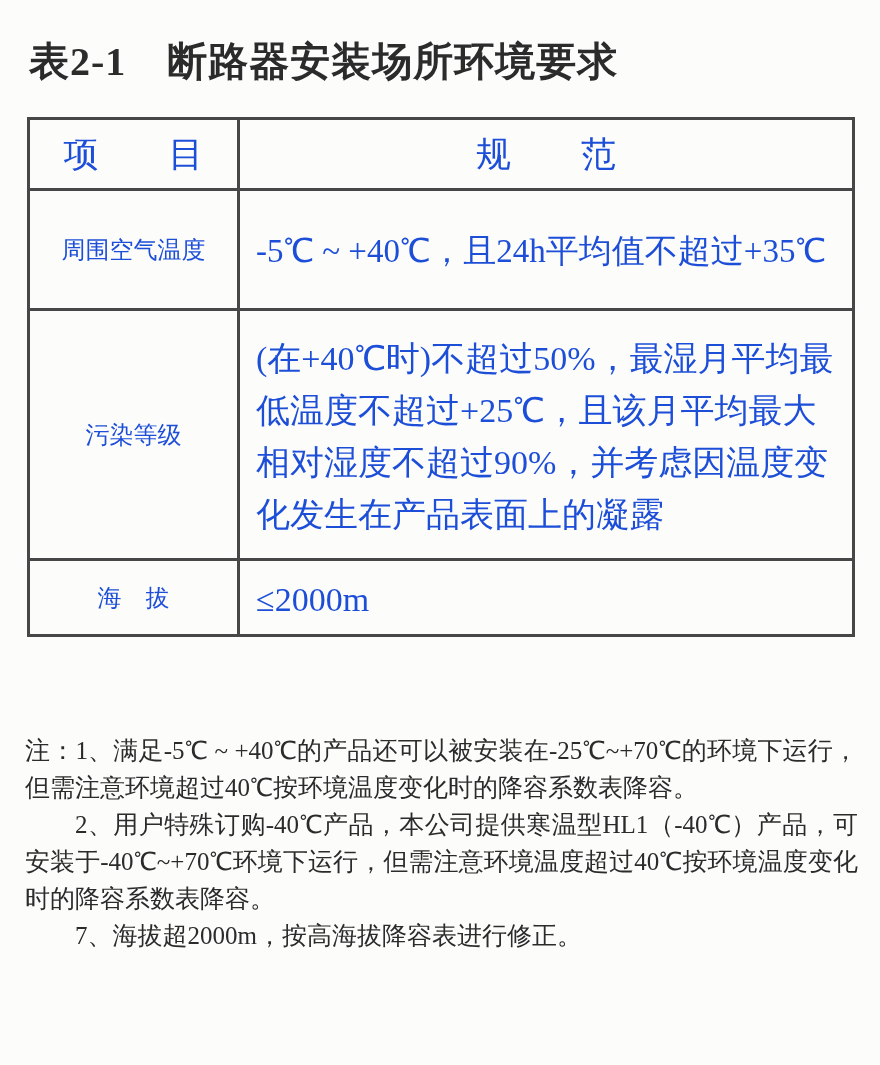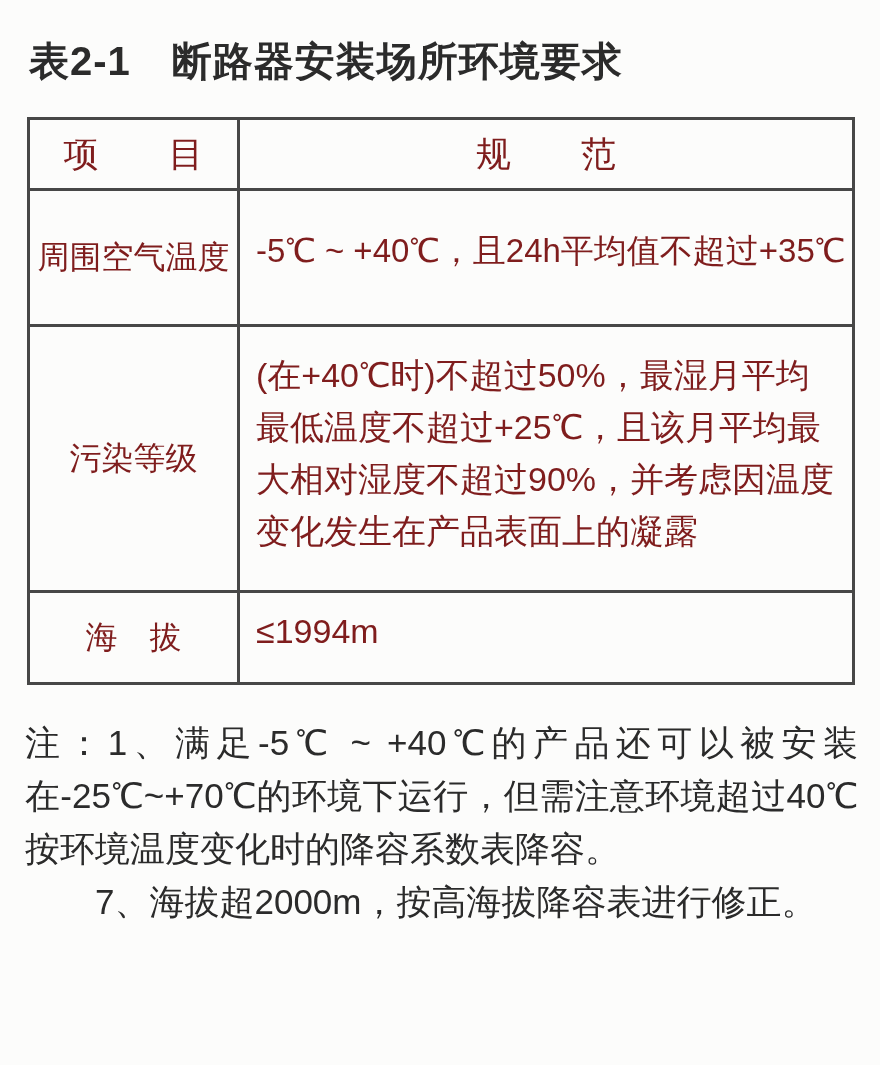--- a/index.html
+++ b/index.html
@@ -2,21 +2,21 @@
 <html><head>
 <meta charset="utf-8">
 <style>
   html, body { margin: 0; padding: 0; background: #ffffff; }
   .page {
     position: relative;
     width: 880px;
     height: 1065px;
     background: #fcfcfb;
     color: #2b2b2b;
-    font-family: Liberation Sans, sans-serif;
+    font-family: Liberation Serif, serif;
     overflow: hidden;
   }
   .title {
     position: absolute;
     left: 29px;
     top: 34px;
     margin: 0;
     font-size: 40px;
     font-weight: 700;
     letter-spacing: 1px;
@@ -27,53 +27,53 @@
     left: 27px;
     top: 117px;
     width: 828px;
     border-collapse: collapse;
     table-layout: fixed;
   }
   .env-table col.col-item { width: 210px; }
   .env-table th, .env-table td {
     border: 3px solid #474747;
     font-weight: 400;
-    color: #7f1d1d;
+    color: #1d4ed8;
   }
   .env-table th {
     height: 66px;
     font-size: 35px;
     text-align: center;
     vertical-align: middle;
   }
   .item-cell {
     text-align: center;
     vertical-align: middle;
-    font-size: 32px;
+    font-size: 24px;
     padding: 0 2px;
   }
   .spec-cell {
     text-align: left;
     vertical-align: middle;
     font-size: 34px;
-    padding: 4px 10px 16px 16px;
+    padding: 4px 10px 0 16px;
   }
   tr.row-temp  td { height: 113px; }
   tr.row-humid td { height: 243px; }
   tr.row-alt   td { height: 69px; }
   tr.row-poll  td { height: 80px; }
   tr.row-temp .spec-cell { font-size: 33px; white-space: nowrap; overflow: hidden; }
   tr.row-humid .spec-cell { line-height: 52px; }
   .notes {
     position: absolute;
     left: 25px;
-    top: 716px;
+    top: 732px;
     width: 833px;
-    font-size: 35px;
-    line-height: 53px;
+    font-size: 25px;
+    line-height: 37px;
     text-align: justify;
   }
   .notes p { margin: 0; }
   .notes p.indent { text-indent: 2em; }
 </style>
 </head>
 <body>
 
 <div class="page">
 
@@ -94,23 +94,24 @@
       <tr class="row-temp">
         <td class="item-cell">周围空气温度</td>
         <td class="spec-cell">-5℃ ~ +40℃，且24h平均值不超过+35℃</td>
       </tr>
       <tr class="row-humid">
         <td class="item-cell">污染等级</td>
         <td class="spec-cell">(在+40℃时)不超过50%，最湿月平均最低温度不超过+25℃，且该月平均最大相对湿度不超过90%，并考虑因温度变化发生在产品表面上的凝露</td>
       </tr>
       <tr class="row-alt">
         <td class="item-cell">海　拔</td>
-        <td class="spec-cell">≤1994m</td>
+        <td class="spec-cell">≤2000m</td>
       </tr>
     </tbody>
   </table>
 
   <div class="notes">
     <p class="note">注：1、满足-5℃ ~ +40℃的产品还可以被安装在-25℃~+70℃的环境下运行，但需注意环境超过40℃按环境温度变化时的降容系数表降容。</p>
+    <p class="note indent">2、用户特殊订购-40℃产品，本公司提供寒温型HL1（-40℃）产品，可安装于-40℃~+70℃环境下运行，但需注意环境温度超过40℃按环境温度变化时的降容系数表降容。</p>
     <p class="note indent">7、海拔超2000m，按高海拔降容表进行修正。</p>
   </div>
 
 </div>
 
 </body></html>

